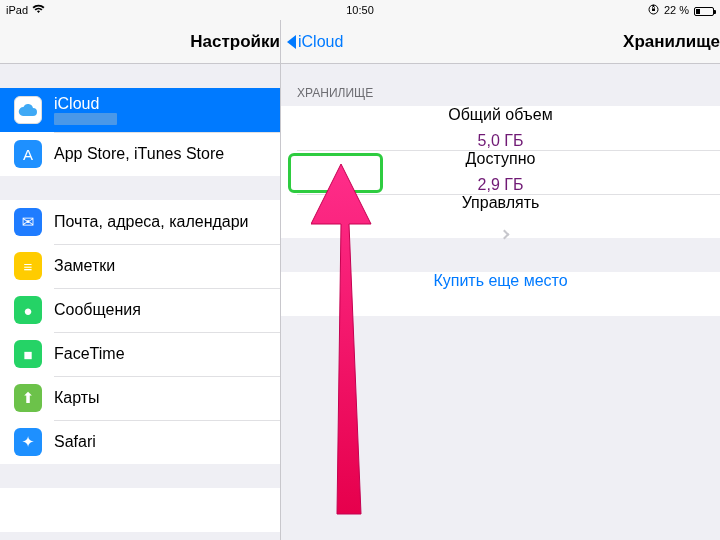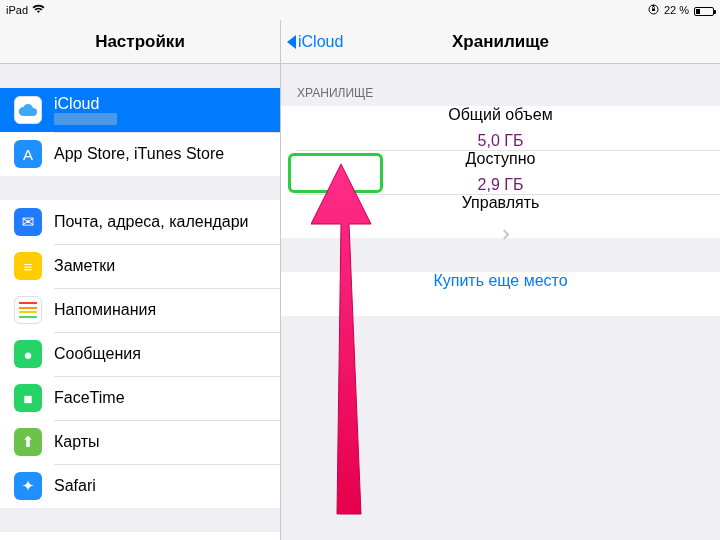--- a/index.html
+++ b/index.html
@@ -36,21 +36,21 @@
   .split {
     position:absolute; top:20px; left:0; right:0; bottom:0;
     display:flex;
   }
   .left-pane { width: 281px; background:#f7f7f7; border-right:1px solid #c8c7cc; display:flex; flex-direction:column;}
   .right-pane { flex:1; background:#efeff4; display:flex; flex-direction:column; position:relative;}
 
   .navbar {
     height: 44px; min-height:44px;
     border-bottom: 1px solid #c8c7cc;
-    display:flex; align-items:center; justify-content:center;
+    display:flex; align-items:center; justify-content:flex-end;
     position:relative;
     background:#f7f7f7;
   }
   .navbar-title { font-size:17px; font-weight:600; }
   .navbar-back {
     position:absolute; left:6px; display:flex; align-items:center; color:#007aff;
     font-size:16px; gap:2px;
   }
   .chev-left {
     width:0; height:0; border-top:7px solid transparent; border-bottom:7px solid transparent;
@@ -112,20 +112,21 @@
 
 <div class="statusbar">
   <div class="sb-left">
     <span>iPad</span>
     <span class="wifi-icon">
       <svg width="13" height="10" viewBox="0 0 13 10">
           <path d="M6.5 9 L5 7.3 A2 2 0 0 1 8 7.3 Z M2.5 5.2 A6 6 0 0 1 10.5 5.2 L9.2 6.5 A4 4 0 0 0 3.8 6.5 Z M0.5 3.1 A9 9 0 0 1 12.5 3.1 L11.2 4.4 A7 7 0 0 0 1.8 4.4 Z" fill="#000"></path>
         </svg>
     </span>
   </div>
+  <div class="sb-center">10:50</div>
   <div class="sb-right">
     <span class="lock-icon">
       <svg width="11" height="11" viewBox="0 0 11 11">
           <circle cx="5.5" cy="5.5" r="4.5" fill="none" stroke="#000" stroke-width="1"></circle>
           <path d="M5.5 1 L5.5 3 M5.5 1 L4 2.2" stroke="#000" stroke-width="1" fill="none"></path>
           <rect x="4" y="4.5" width="3" height="2.5" rx="0.5" fill="#000"></rect>
           <path d="M4.5 4.5 v-1 a1 1 0 0 1 2 0 v1" fill="none" stroke="#000" stroke-width="0.8"></path>
         </svg>
     </span>
     <span>22 %</span>
@@ -172,33 +173,20 @@
         </div>
         <div class="cell">
           <div class="app-icon" style="background: rgb(255, 204, 0);">
             <span>≡</span>
           </div>
           <div class="cell-textcol">
             <div>Заметки</div>
           </div>
         </div>
         <div class="cell">
-          <div class="app-icon" style="background: rgb(255, 255, 255); border: 1px solid rgb(221, 221, 221);">
-            <div style="width:18px;height:18px;display:flex;flex-direction:column;justify-content:space-around">
-              <div style="height:2px;background:#ff3b30"></div>
-              <div style="height:2px;background:#ff9500"></div>
-              <div style="height:2px;background:#ffcc00"></div>
-              <div style="height:2px;background:#4cd964"></div>
-            </div>
-          </div>
-          <div class="cell-textcol">
-            <div>Напоминания</div>
-          </div>
-        </div>
-        <div class="cell">
           <div class="app-icon" style="background: rgb(37, 211, 102);">
             <span>●</span>
           </div>
           <div class="cell-textcol">
             <div>Сообщения</div>
           </div>
         </div>
         <div class="cell">
           <div class="app-icon" style="background: rgb(37, 211, 102);">
             <span>■</span>

